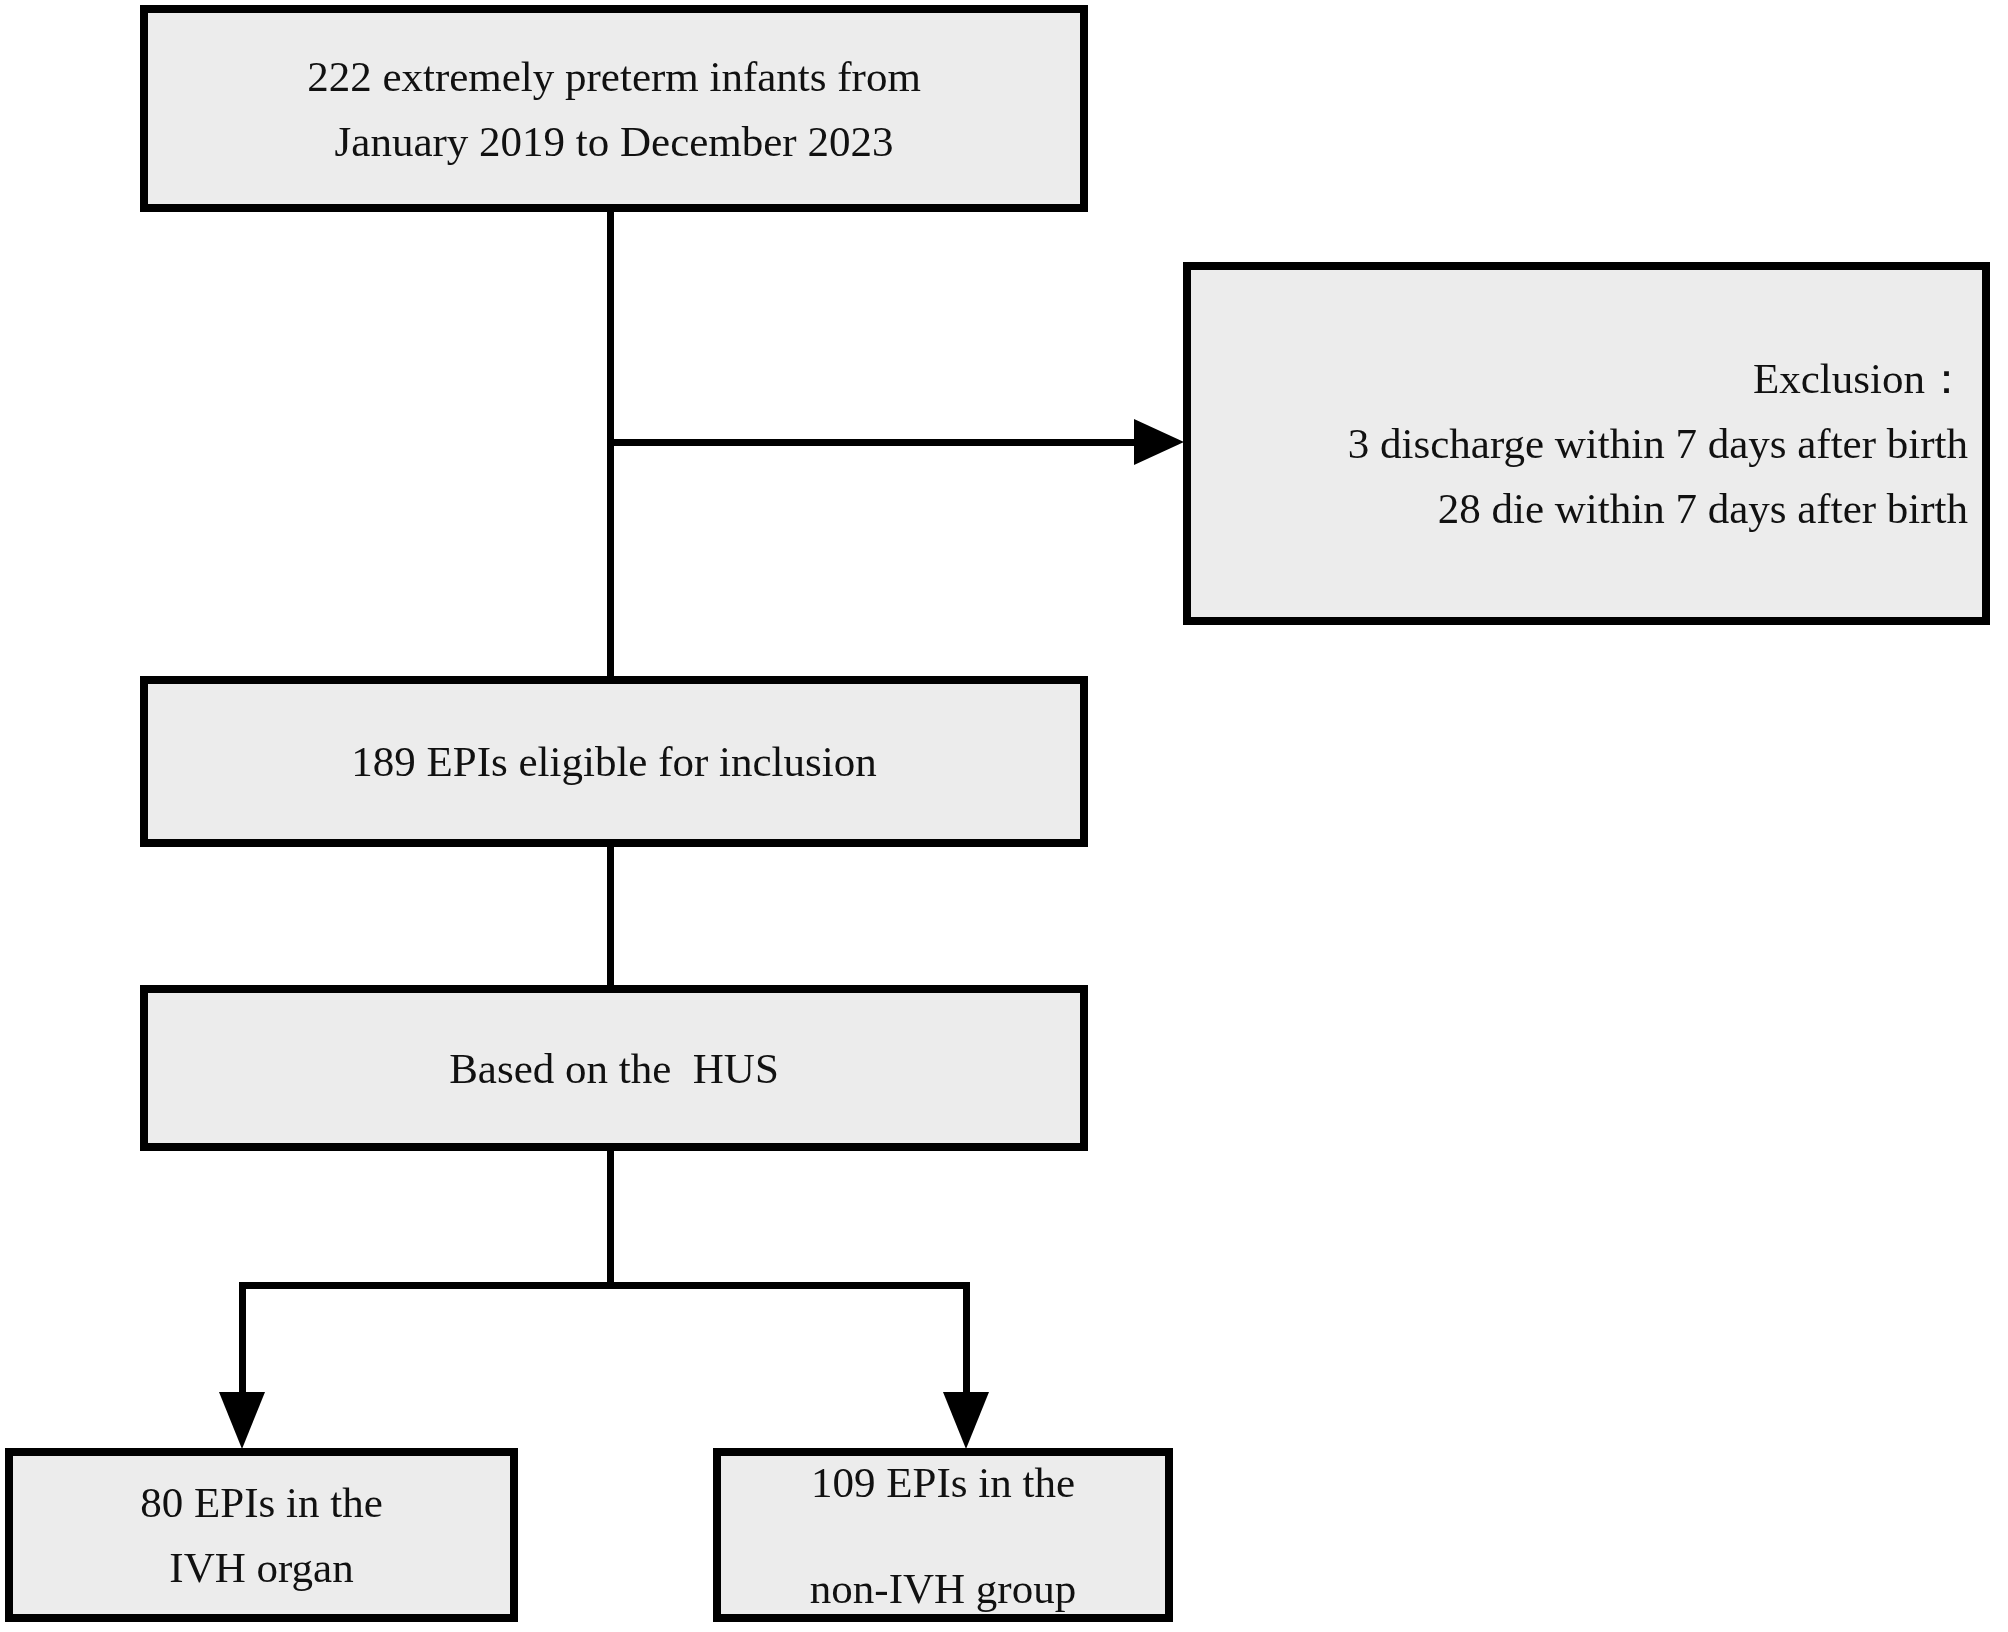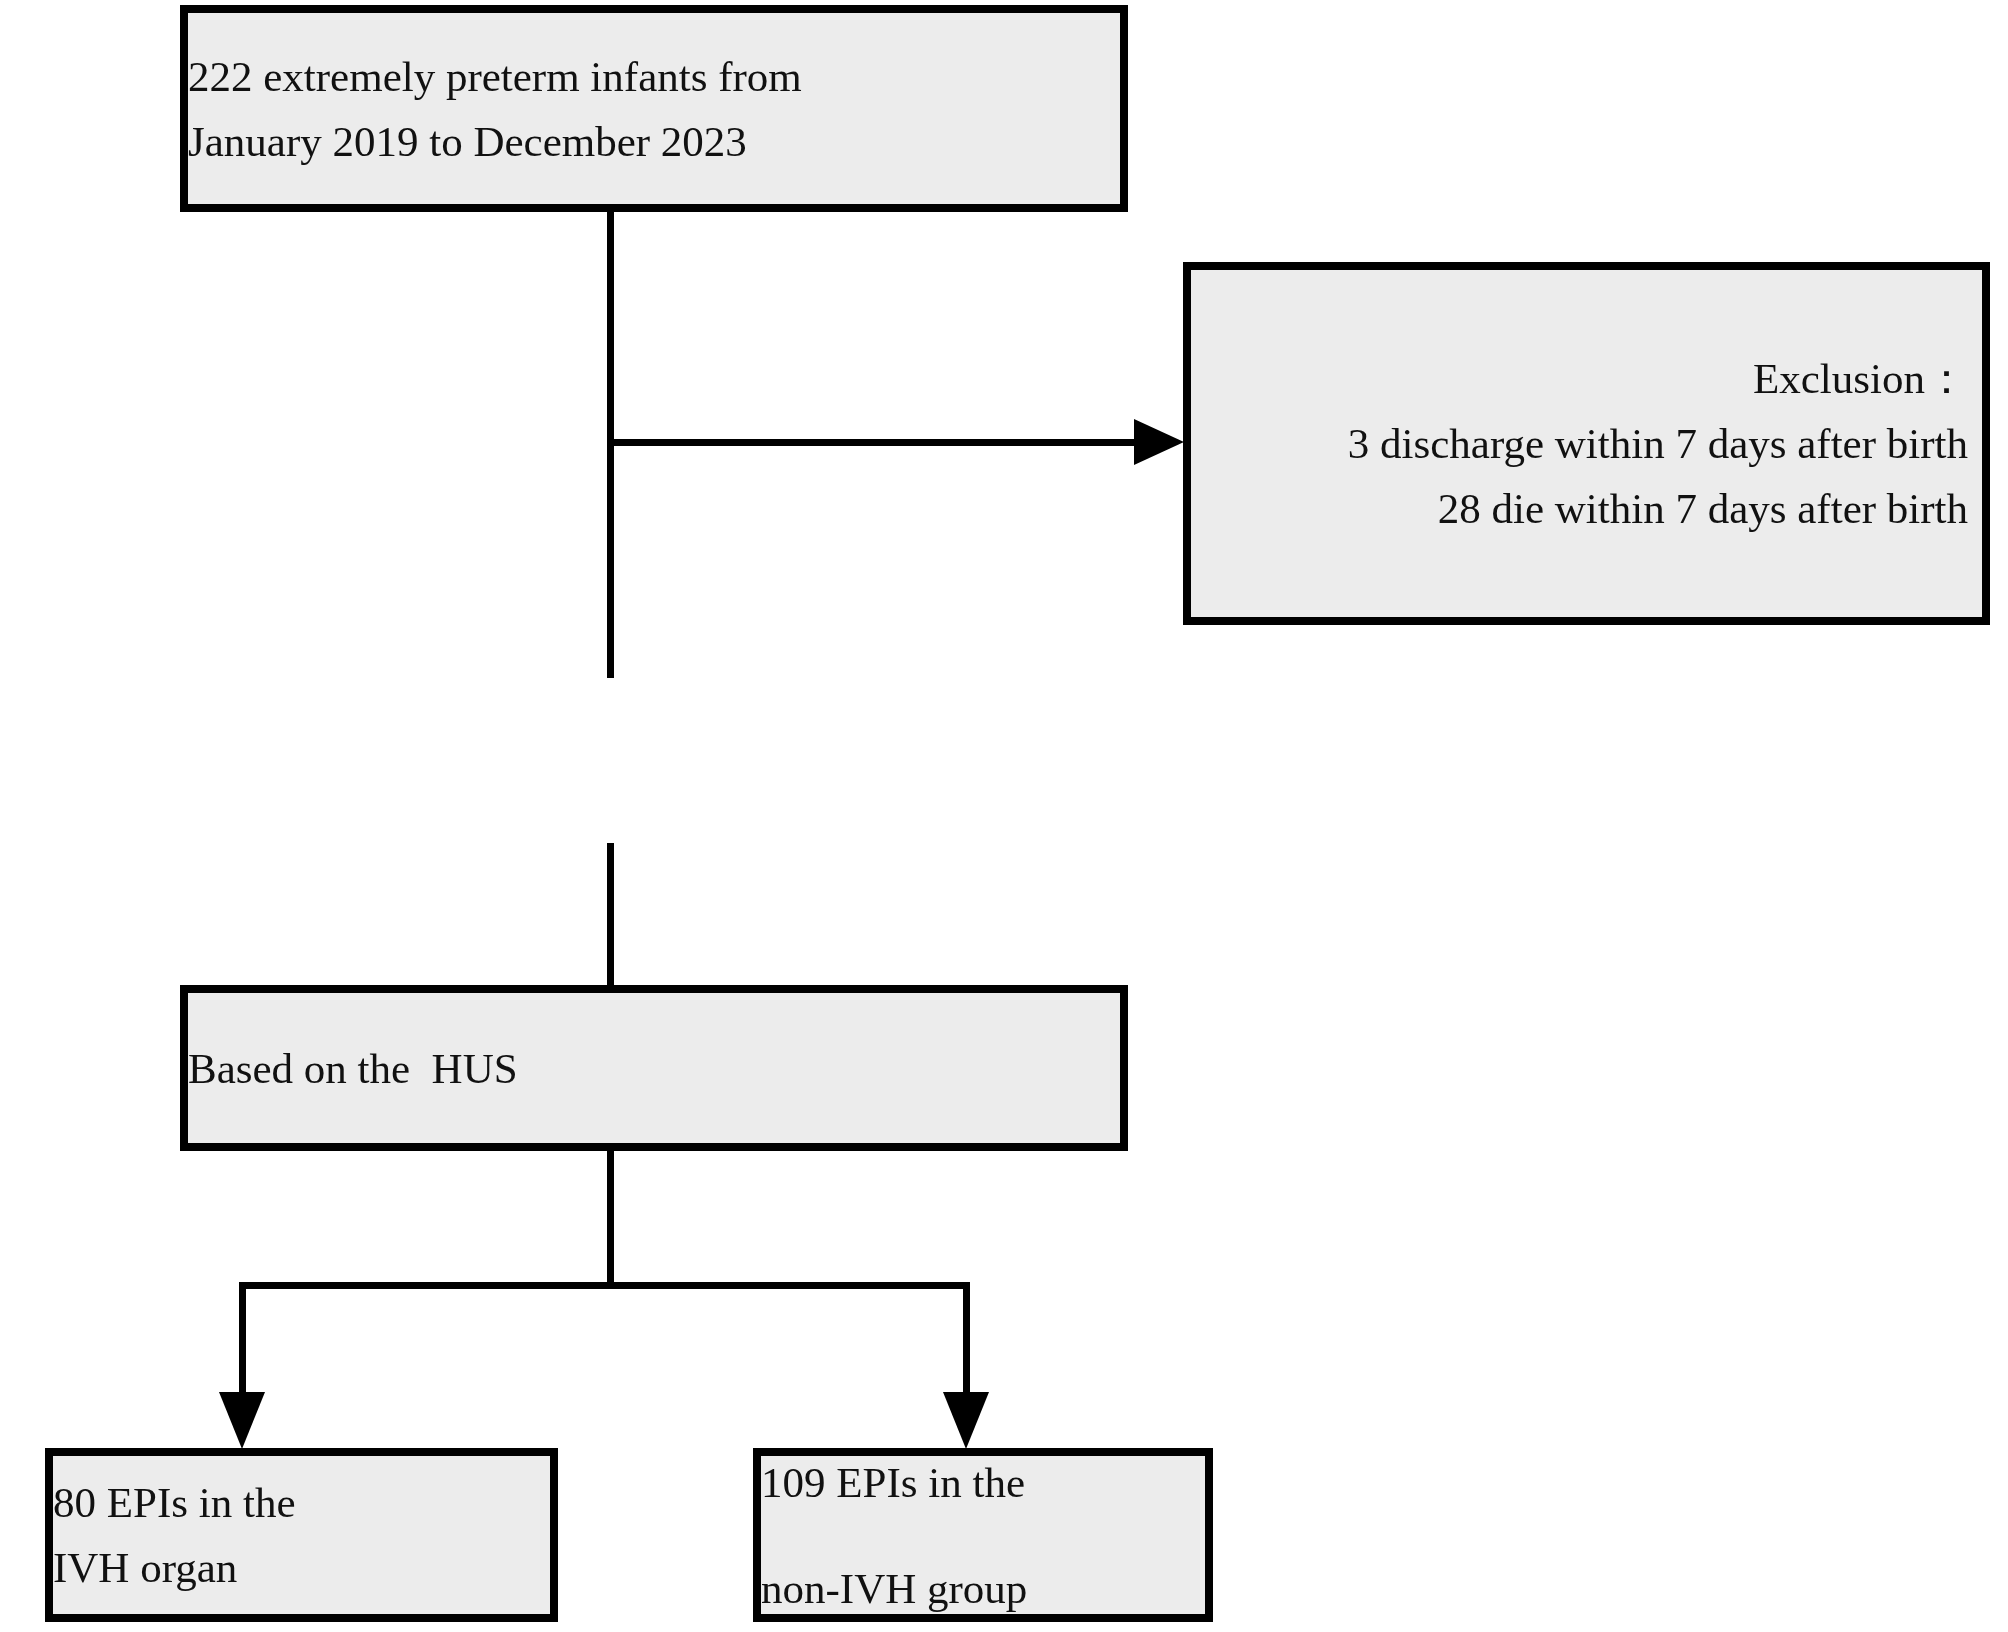--- a/index.html
+++ b/index.html
@@ -26,21 +26,21 @@
     position: absolute;
     background: var(--box-fill);
     border: 8px solid var(--box-border);
     display: flex;
     flex-direction: column;
     justify-content: center;
     font-size: 43px;
     line-height: 65px;
     white-space: pre-wrap;
   }
-  .box.centered { align-items: flex-start; text-align: center; margin-left: 40px; }
+  .box.centered { align-items: center; text-align: center; }
   .box.left-al  { align-items: flex-end; text-align: left; padding-left: 36px; padding-right: 14px; }
 
   #box-initial   { left: 140px;  top: 5px;    width: 948px; height: 207px; }
   #box-exclusion { left: 1183px; top: 262px;  width: 807px; height: 363px; }
   #box-eligible  { left: 140px;  top: 676px;  width: 948px; height: 171px; }
   #box-hus       { left: 140px;  top: 985px;  width: 948px; height: 166px; }
   #box-ivh       { left: 5px;    top: 1448px; width: 513px; height: 174px; }
   #box-nonivh    { left: 713px;  top: 1448px; width: 460px; height: 174px; gap: 41px; }
 
   
@@ -97,20 +97,23 @@
     <div>222 extremely preterm infants from</div>
     <div>January 2019 to December 2023</div>
   </div>
 
   <div class="box left-al" id="box-exclusion">
     <div>Exclusion：</div>
     <div>3 discharge within 7 days after birth</div>
     <div>28 die within 7 days after birth</div>
   </div>
 
+  <div class="box centered" id="box-eligible">
+    <div>189 EPIs eligible for inclusion</div>
+  </div>
 
   <div class="box centered" id="box-hus">
     <div>Based on the  HUS</div>
   </div>
 
   <div class="box centered" id="box-ivh">
     <div>80 EPIs in the</div>
     <div>IVH organ</div>
   </div>
 

